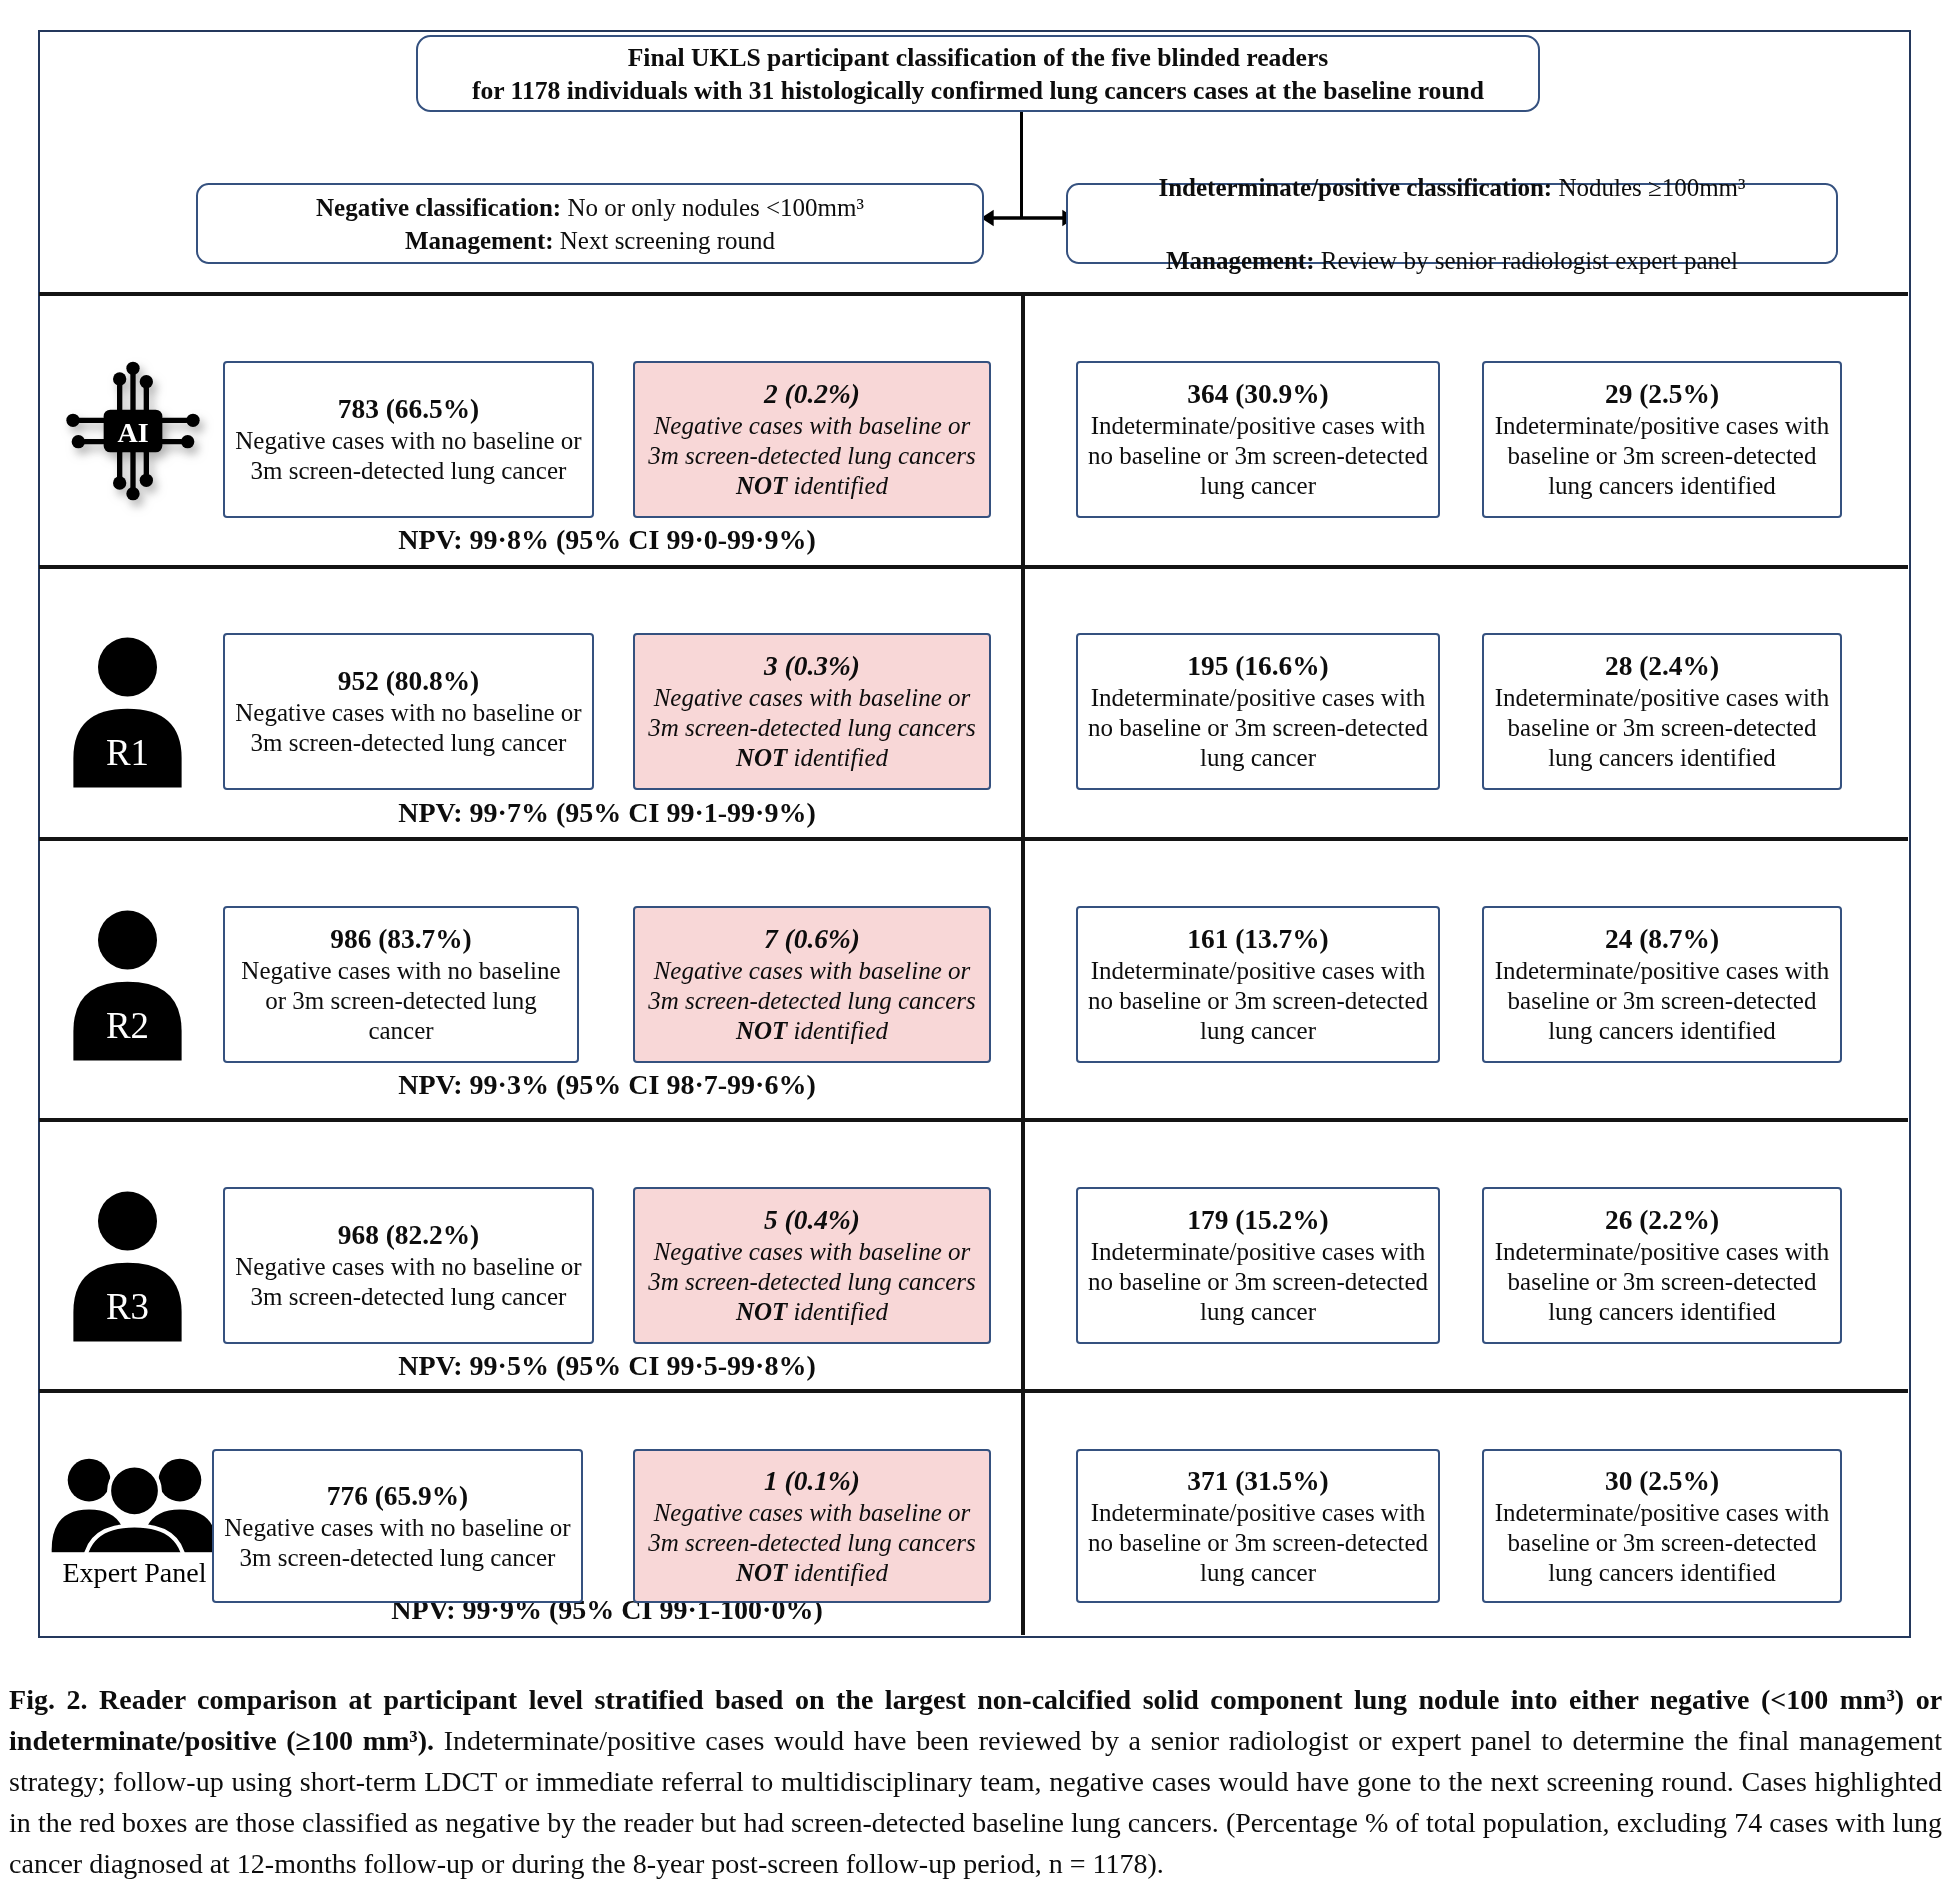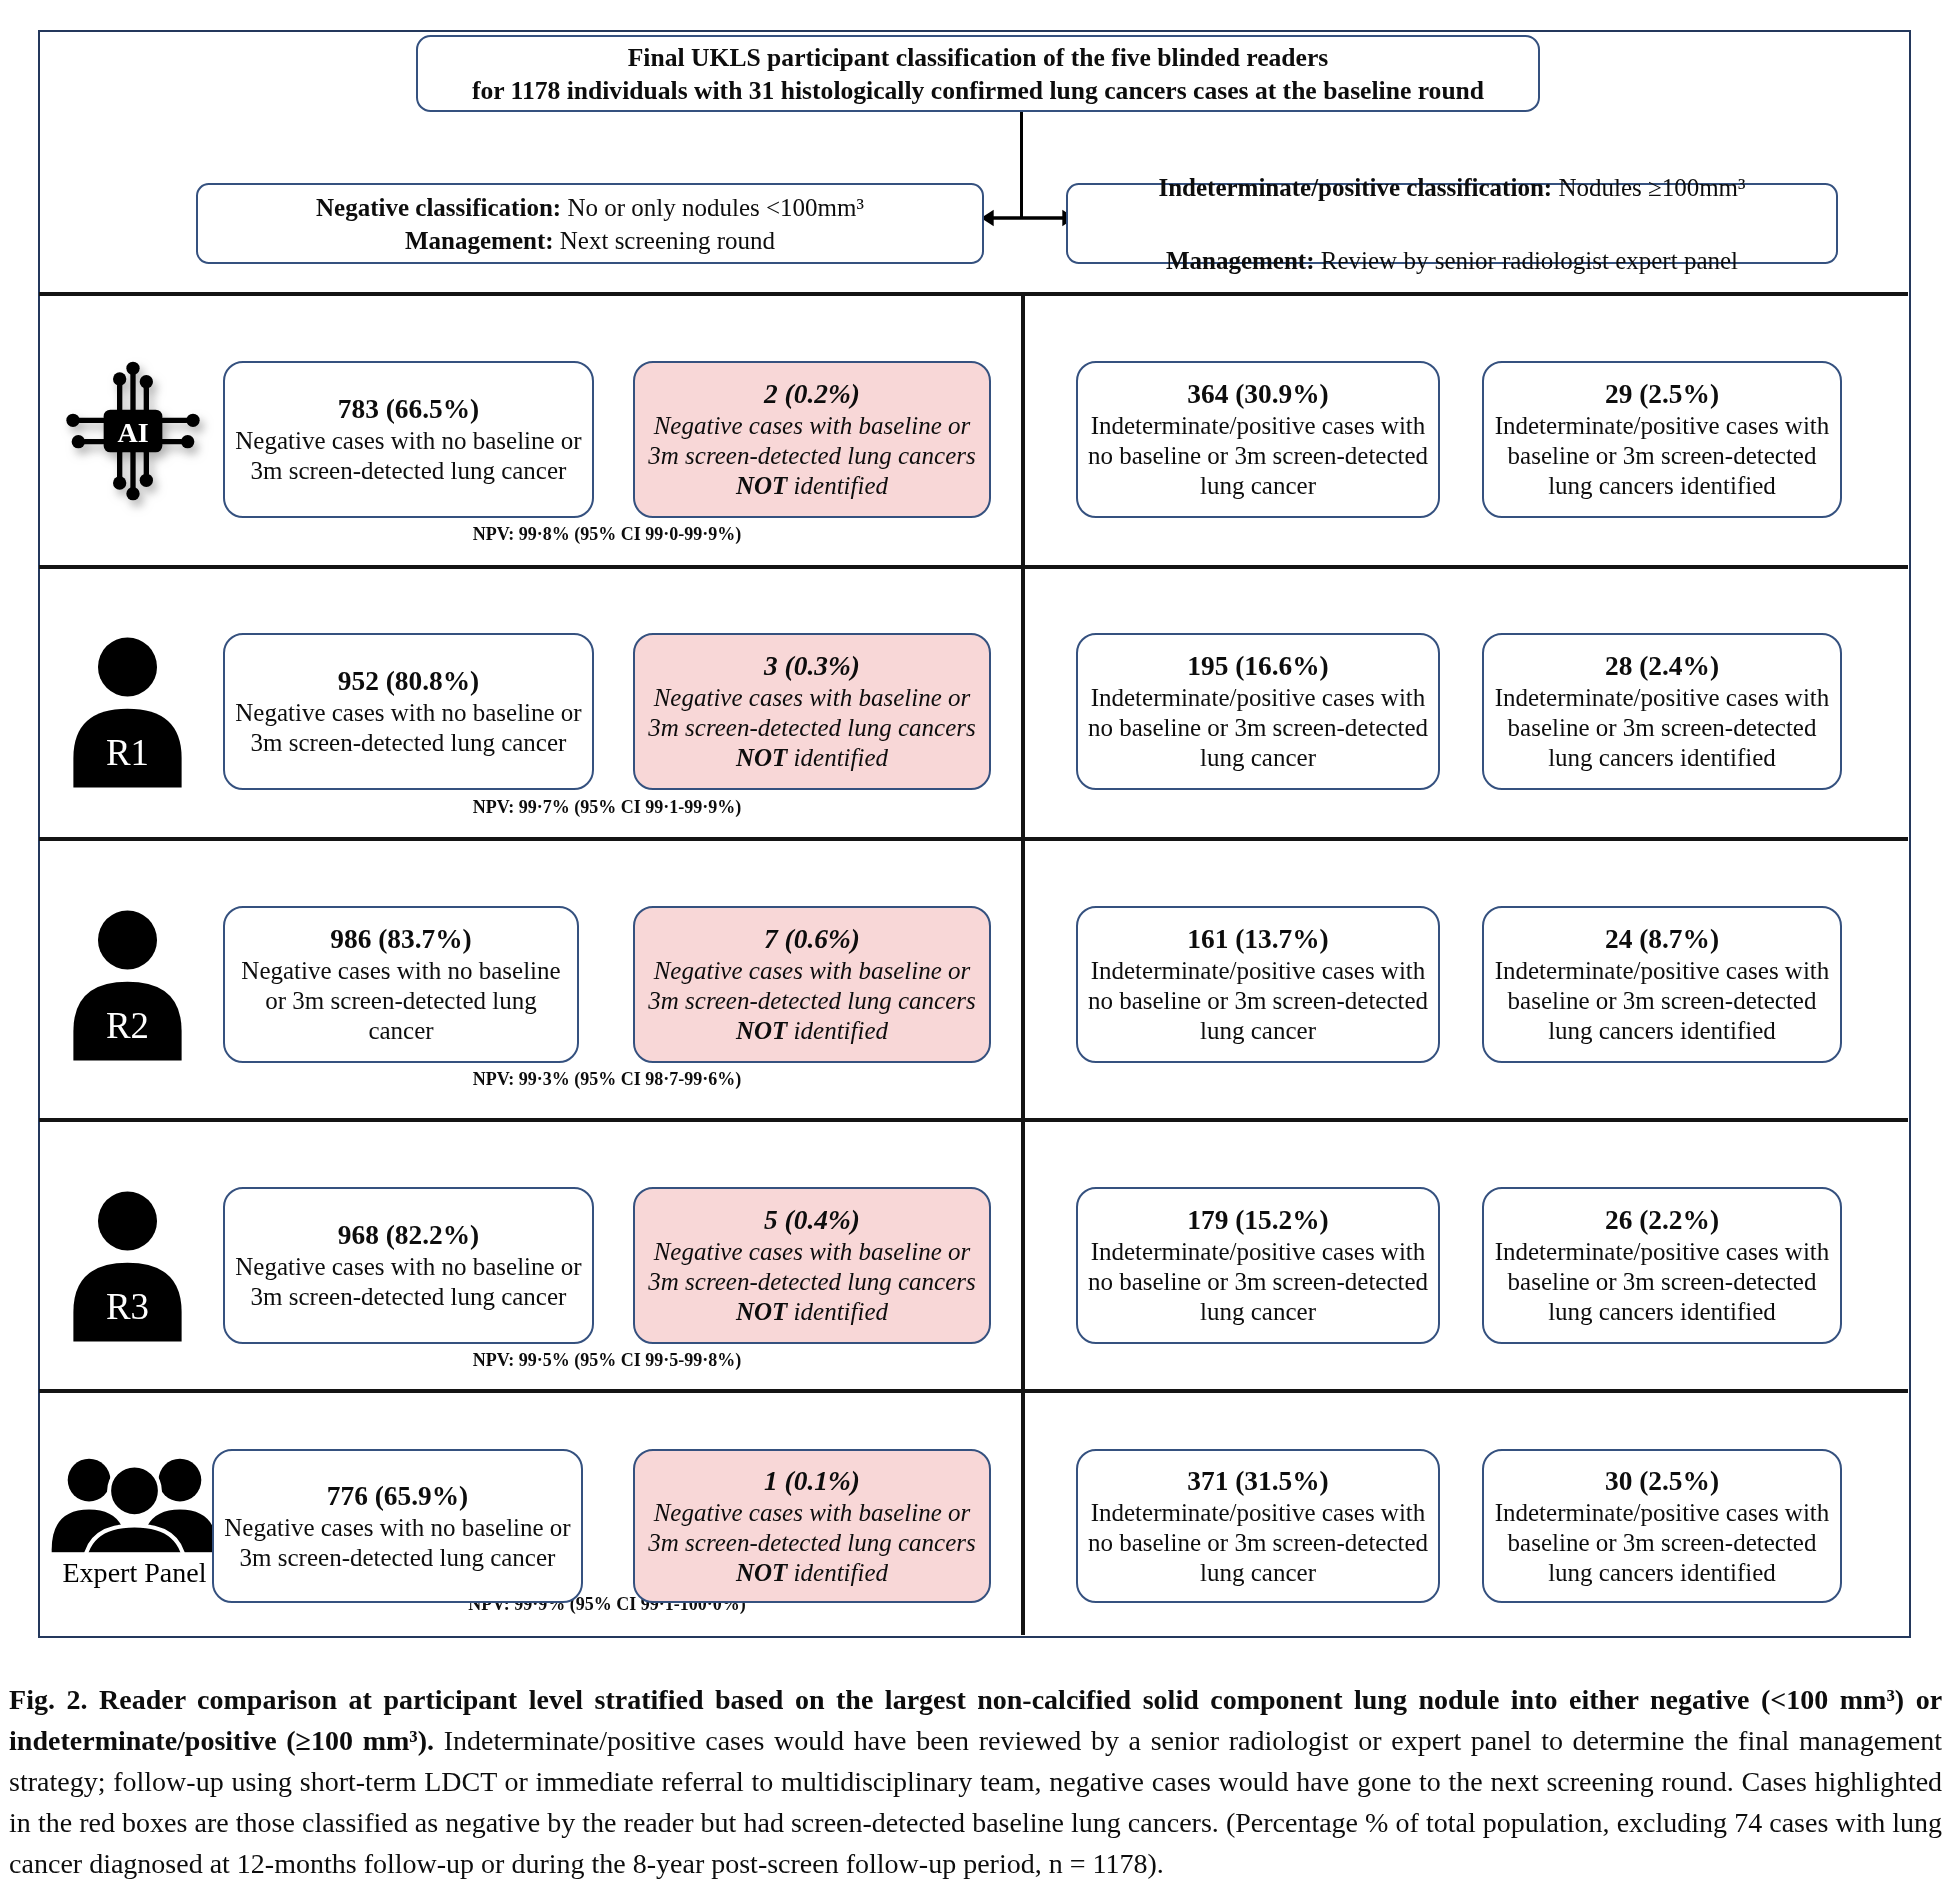--- a/index.html
+++ b/index.html
@@ -13,27 +13,27 @@
   .title-box{left:416px;top:35px;width:1120px;height:73px;background:#fff;
              border:2.7px solid #35517f;border-radius:14.6px;display:flex;flex-direction:column;
              justify-content:center;align-items:center;text-align:center;
              font-weight:bold;font-size:25.6px;line-height:33px;z-index:3;}
   .class-box{top:183px;height:77px;background:#fff;border:2.7px solid #35517f;border-radius:12.8px;
              display:flex;flex-direction:column;justify-content:center;align-items:center;
              text-align:center;font-size:25px;line-height:33px;z-index:3;}
   .class-box.leftb{left:196px;width:784px;}
   .class-box.rightb{left:1066px;width:768px;gap:40px;}
   .b{font-weight:bold;}
-  .cbox{background:#fff;border:2.7px solid #35517f;border-radius:20px;display:flex;
+  .cbox{background:#fff;border:2.7px solid #35517f;border-radius:4px;display:flex;
         flex-direction:column;justify-content:center;align-items:center;text-align:center;
         padding:1.8px 5.5px;box-sizing:border-box;z-index:2;}
   .cbox .count{font-weight:bold;font-size:27.4px;line-height:33px;}
   .cbox .desc{font-size:25px;line-height:30px;}
   .cbox.pink{background:#f8d7d7;font-style:italic;}
-  .npv{left:223px;width:768px;text-align:center;font-weight:bold;font-size:18px;}
+  .npv{left:223px;width:768px;text-align:center;font-weight:bold;font-size:28px;}
   .icon-wrap svg{display:block;}
   .chip{filter:drop-shadow(4.6px 6.4px 4.6px rgba(110,110,110,.55));}
   .caption{left:9.1px;top:1679px;width:1933px;font-size:28px;line-height:41px;
            text-align:justify;margin:0;}
   .arrowsvg{left:980px;top:206px;z-index:3;}
 </style>
 </head>
 <body>
 
 <div id="canvas">

